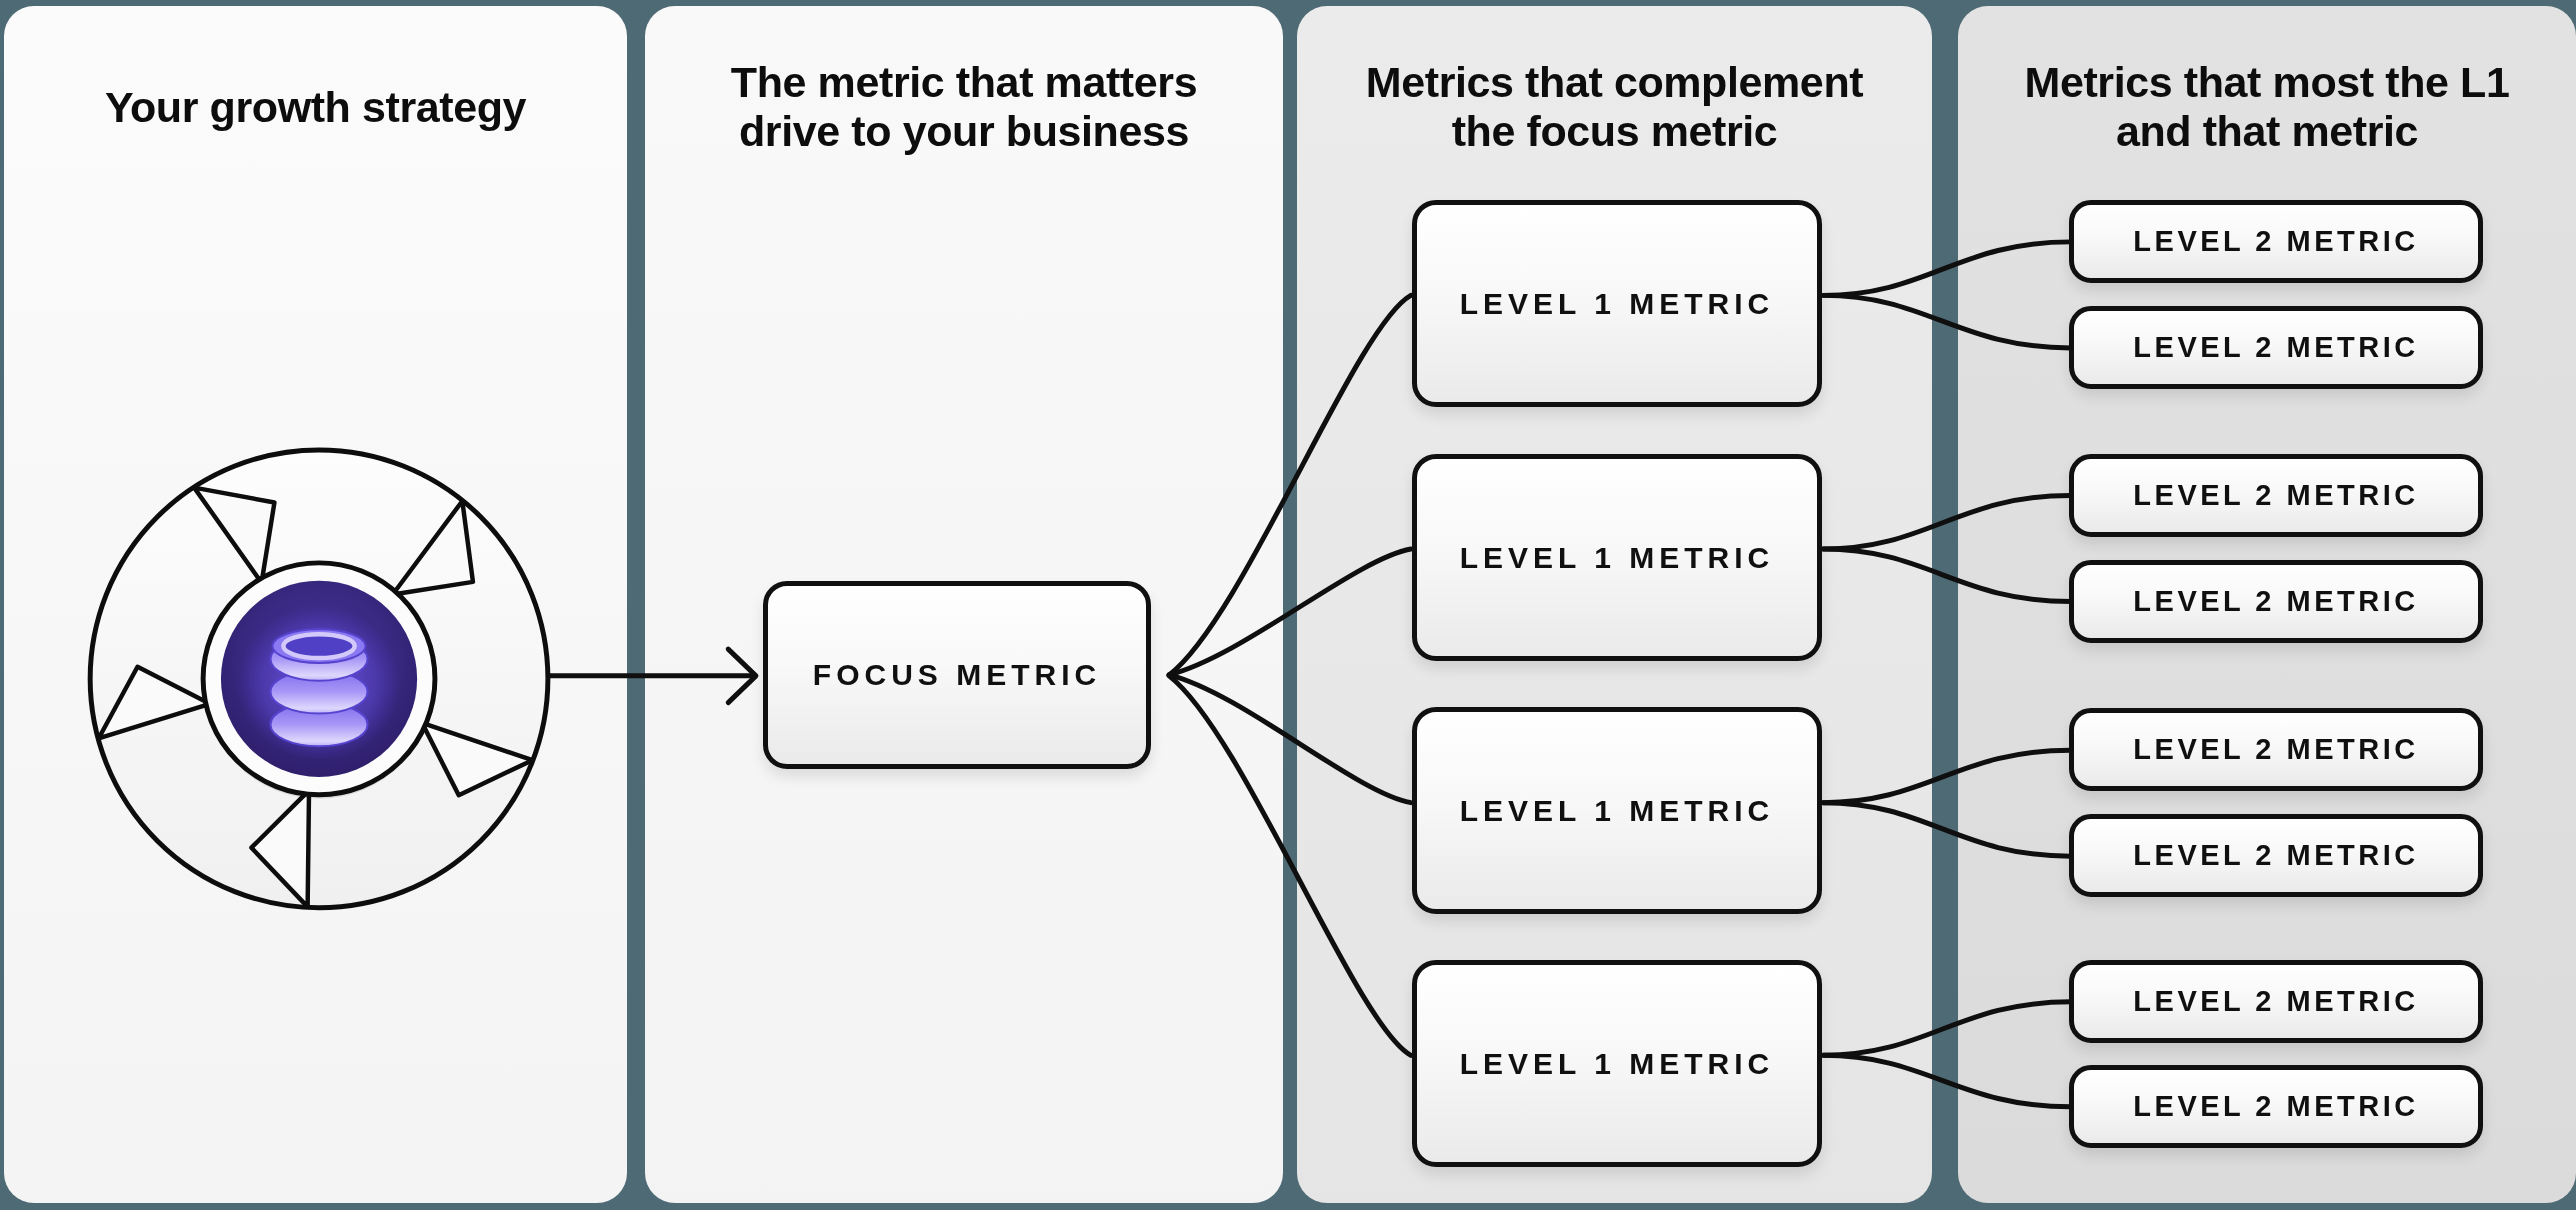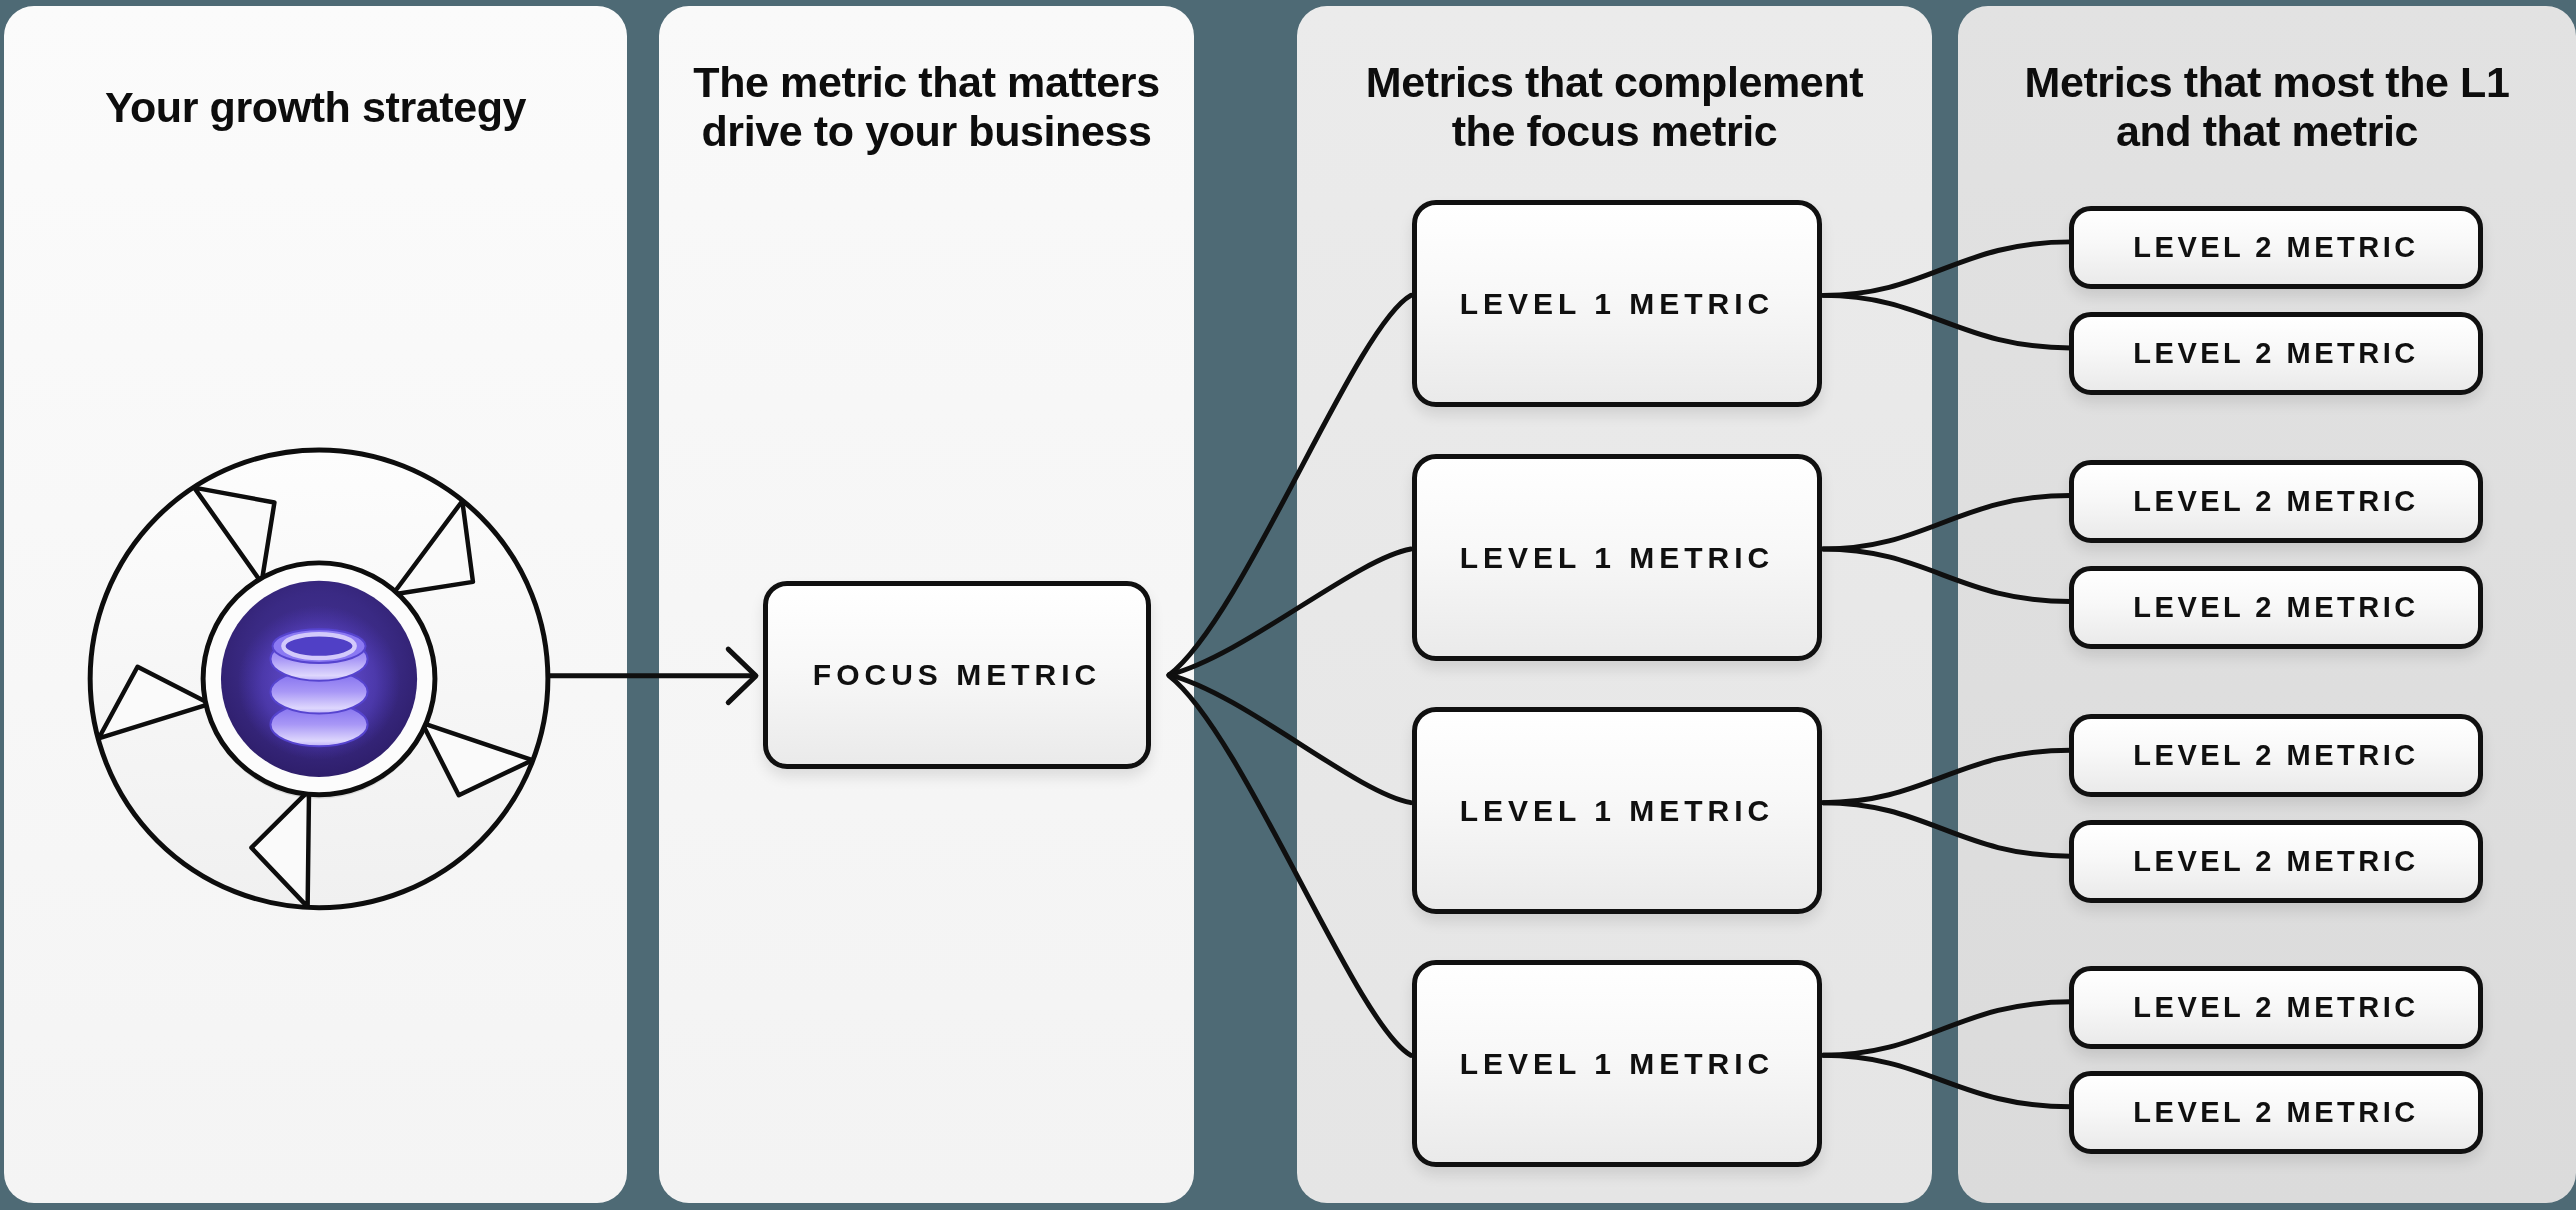--- a/index.html
+++ b/index.html
@@ -1,35 +1,35 @@
 <!DOCTYPE html>
 <html><head>
 <meta charset="utf-8">
 <style>
   html,body{margin:0;padding:0;background:#4e6a75;}
   .stage{position:relative;width:2576px;height:1211px;background:#4e6a75;
          font-family:Liberation Sans, sans-serif;overflow:hidden;}
   .panel{position:absolute;top:6px;height:1197px;border-radius:30px;}
   .panel-1{left:4px;width:623px;background:linear-gradient(180deg,#fbfbfb 0%,#f4f4f4 100%);}
-  .panel-2{left:659px;width:535px;background:linear-gradient(180deg,#f9f9f9 0%,#f3f3f3 100%);}
+  .panel-2{left:645px;width:638px;background:linear-gradient(180deg,#f9f9f9 0%,#f3f3f3 100%);}
   .panel-3{left:1297px;width:635px;background:linear-gradient(180deg,#ebebeb 0%,#e5e5e5 100%);}
   .panel-4{left:1958px;width:618px;background:linear-gradient(180deg,#e2e2e2 0%,#dbdbdb 100%);}
   .panel-title{position:absolute;top:52px;left:0;right:0;text-align:center;
                font-size:43px;font-weight:700;line-height:1.15;letter-spacing:-0.4px;color:#0d0d0d;}
   .panel-1 .panel-title{top:77px;}
   .overlay{position:absolute;left:0;top:0;width:2576px;height:1211px;pointer-events:none;}
   .metric-box{position:absolute;display:flex;align-items:center;justify-content:center;
               border:5px solid #101010;color:#101010;font-weight:700;text-align:center;
               background:linear-gradient(180deg,#ffffff 0%,#f8f8f8 45%,#eaeaea 100%);
               box-shadow:0 8px 14px rgba(0,0,0,0.10);box-sizing:border-box;}
   .big-box{width:410px;height:207px;border-radius:24px;font-size:30px;letter-spacing:5px;}
   .focus-box{left:763px;top:581px;width:388px;height:188px;}
   .l1{left:1412px;}
   .l1-0{top:200px;}.l1-1{top:454px;}.l1-2{top:707px;}.l1-3{top:960px;}
-  .l2{left:2069px;width:414px;height:83px;border-radius:22px;font-size:29px;letter-spacing:3.5px;margin-top:6px;}
+  .l2{left:2069px;width:414px;height:83px;border-radius:22px;font-size:29px;letter-spacing:3.5px;}
   .l2-0{top:200px;}.l2-1{top:306px;}.l2-2{top:454px;}.l2-3{top:560px;}
   .l2-4{top:708px;}.l2-5{top:814px;}.l2-6{top:960px;}.l2-7{top:1065px;}
 </style>
 </head>
 <body>
 
 <div class="stage">
 
   <div class="panel panel-1">
     <div class="panel-title">

